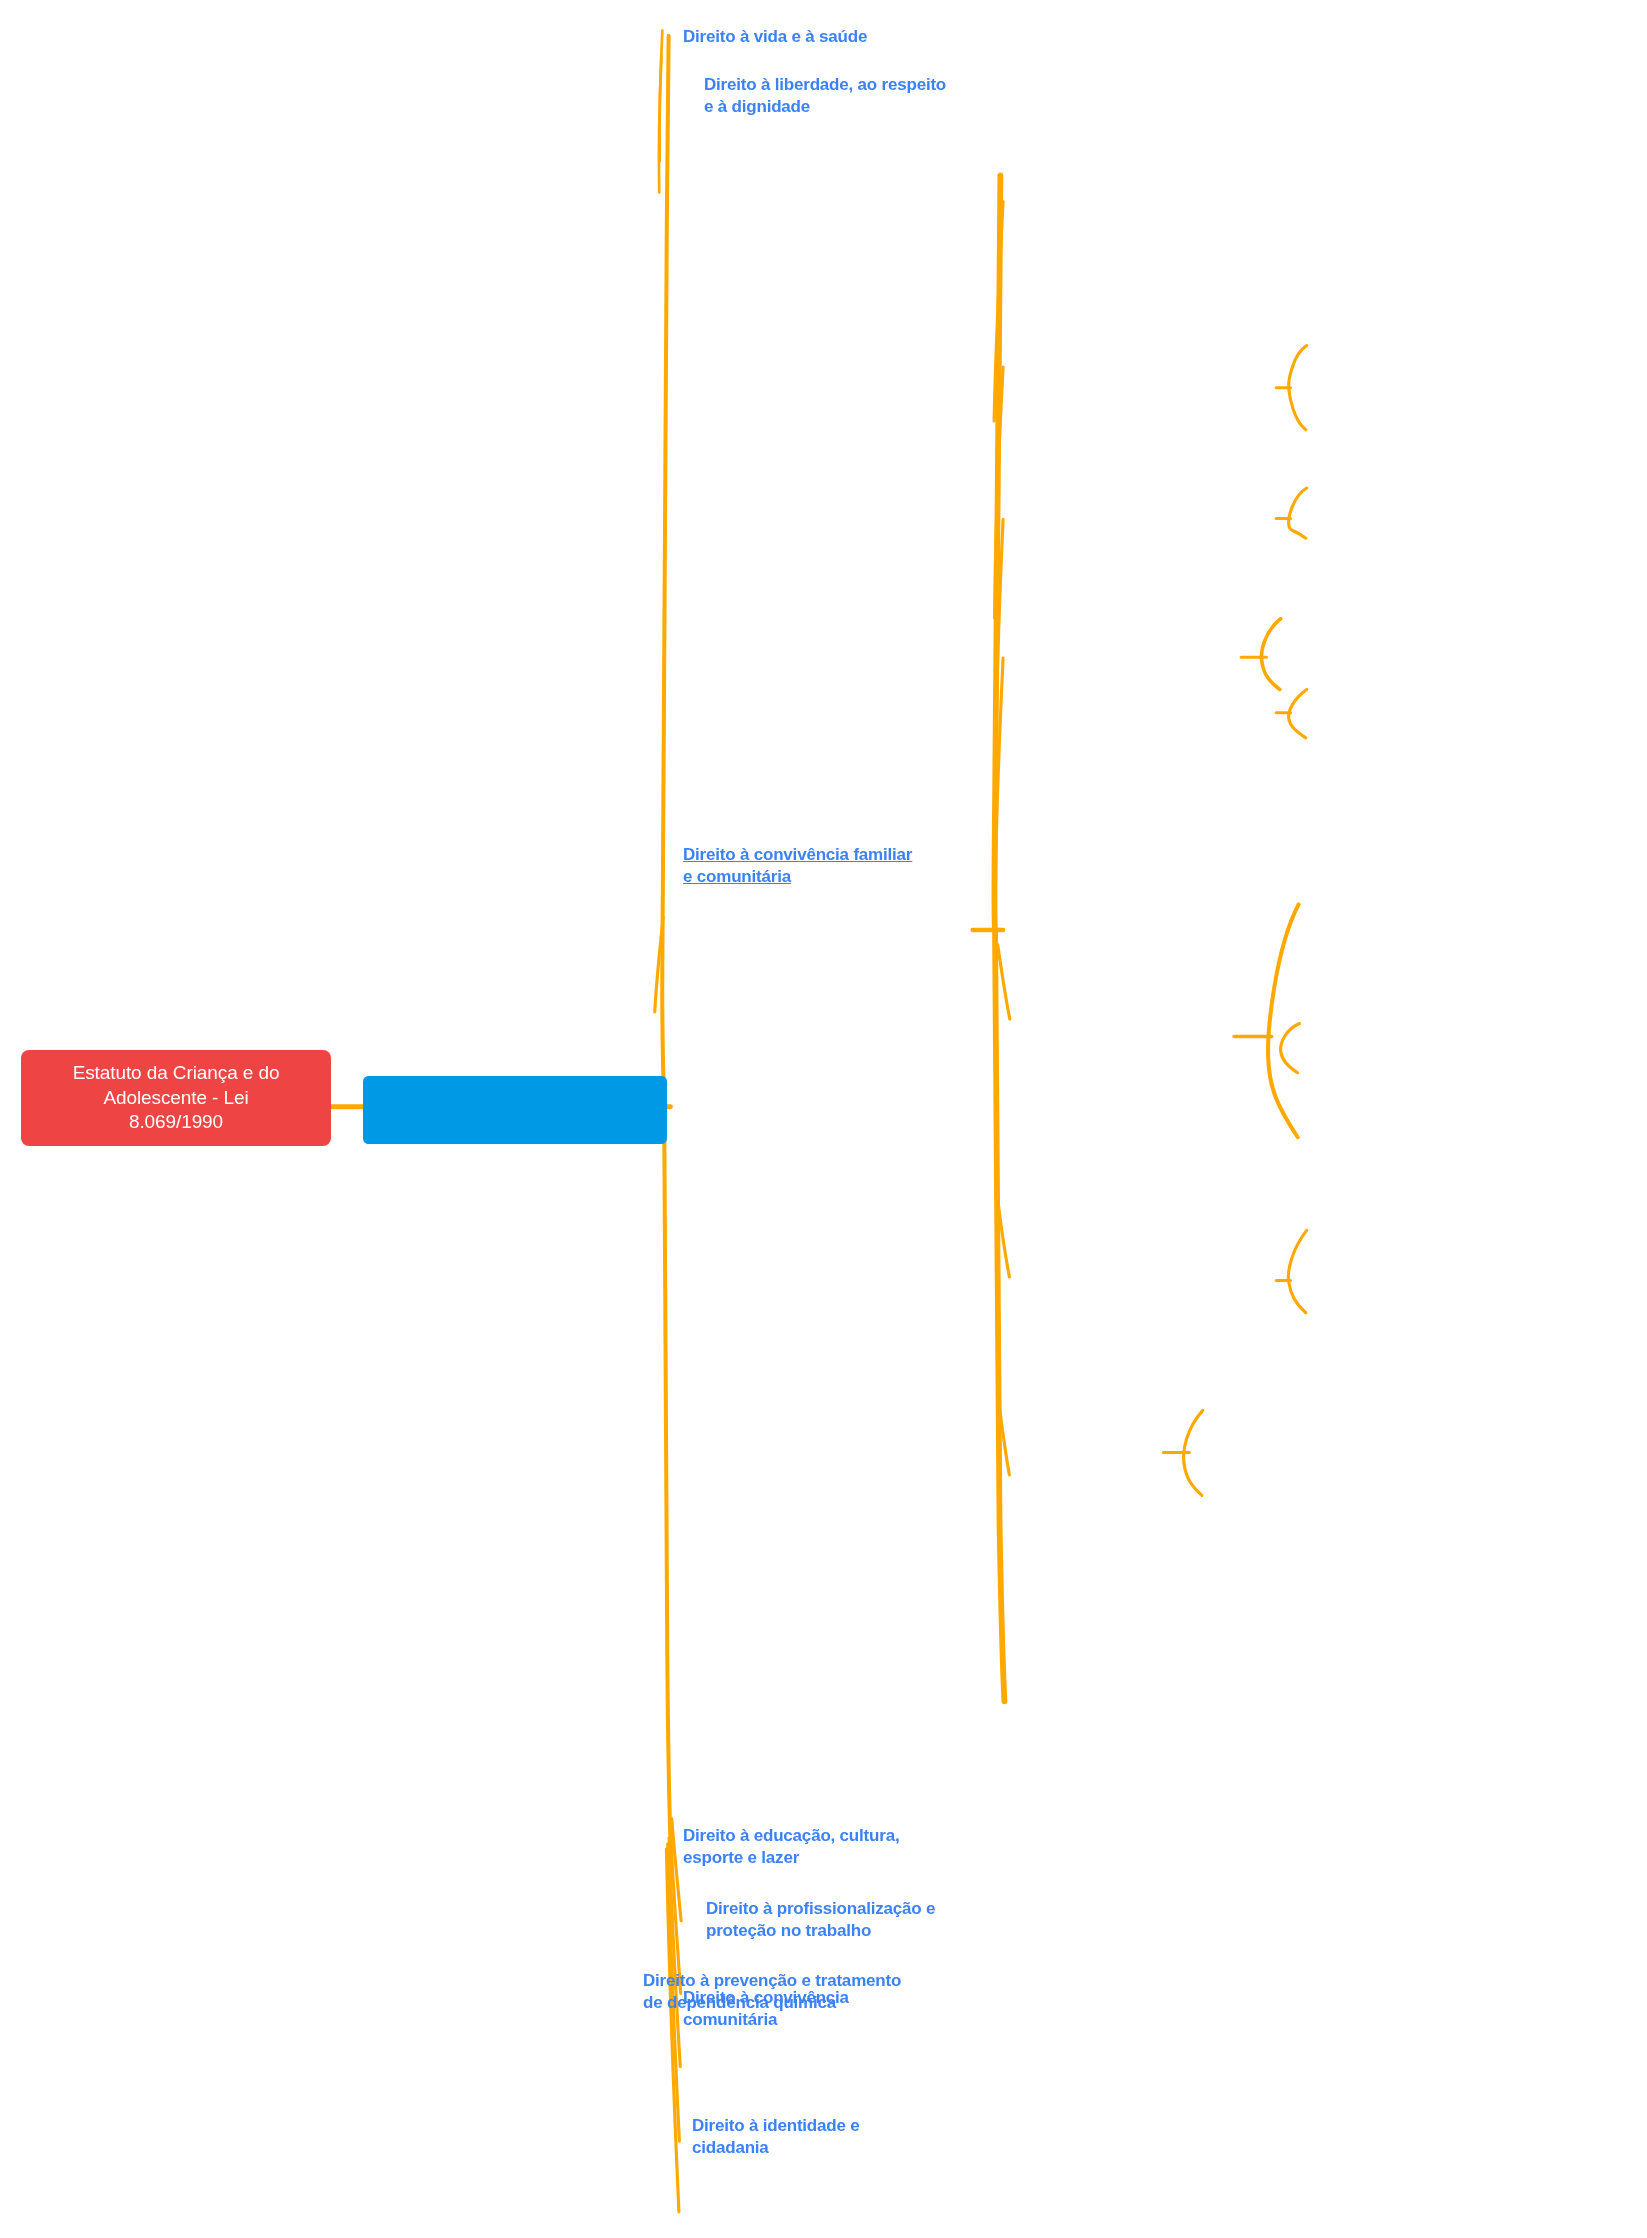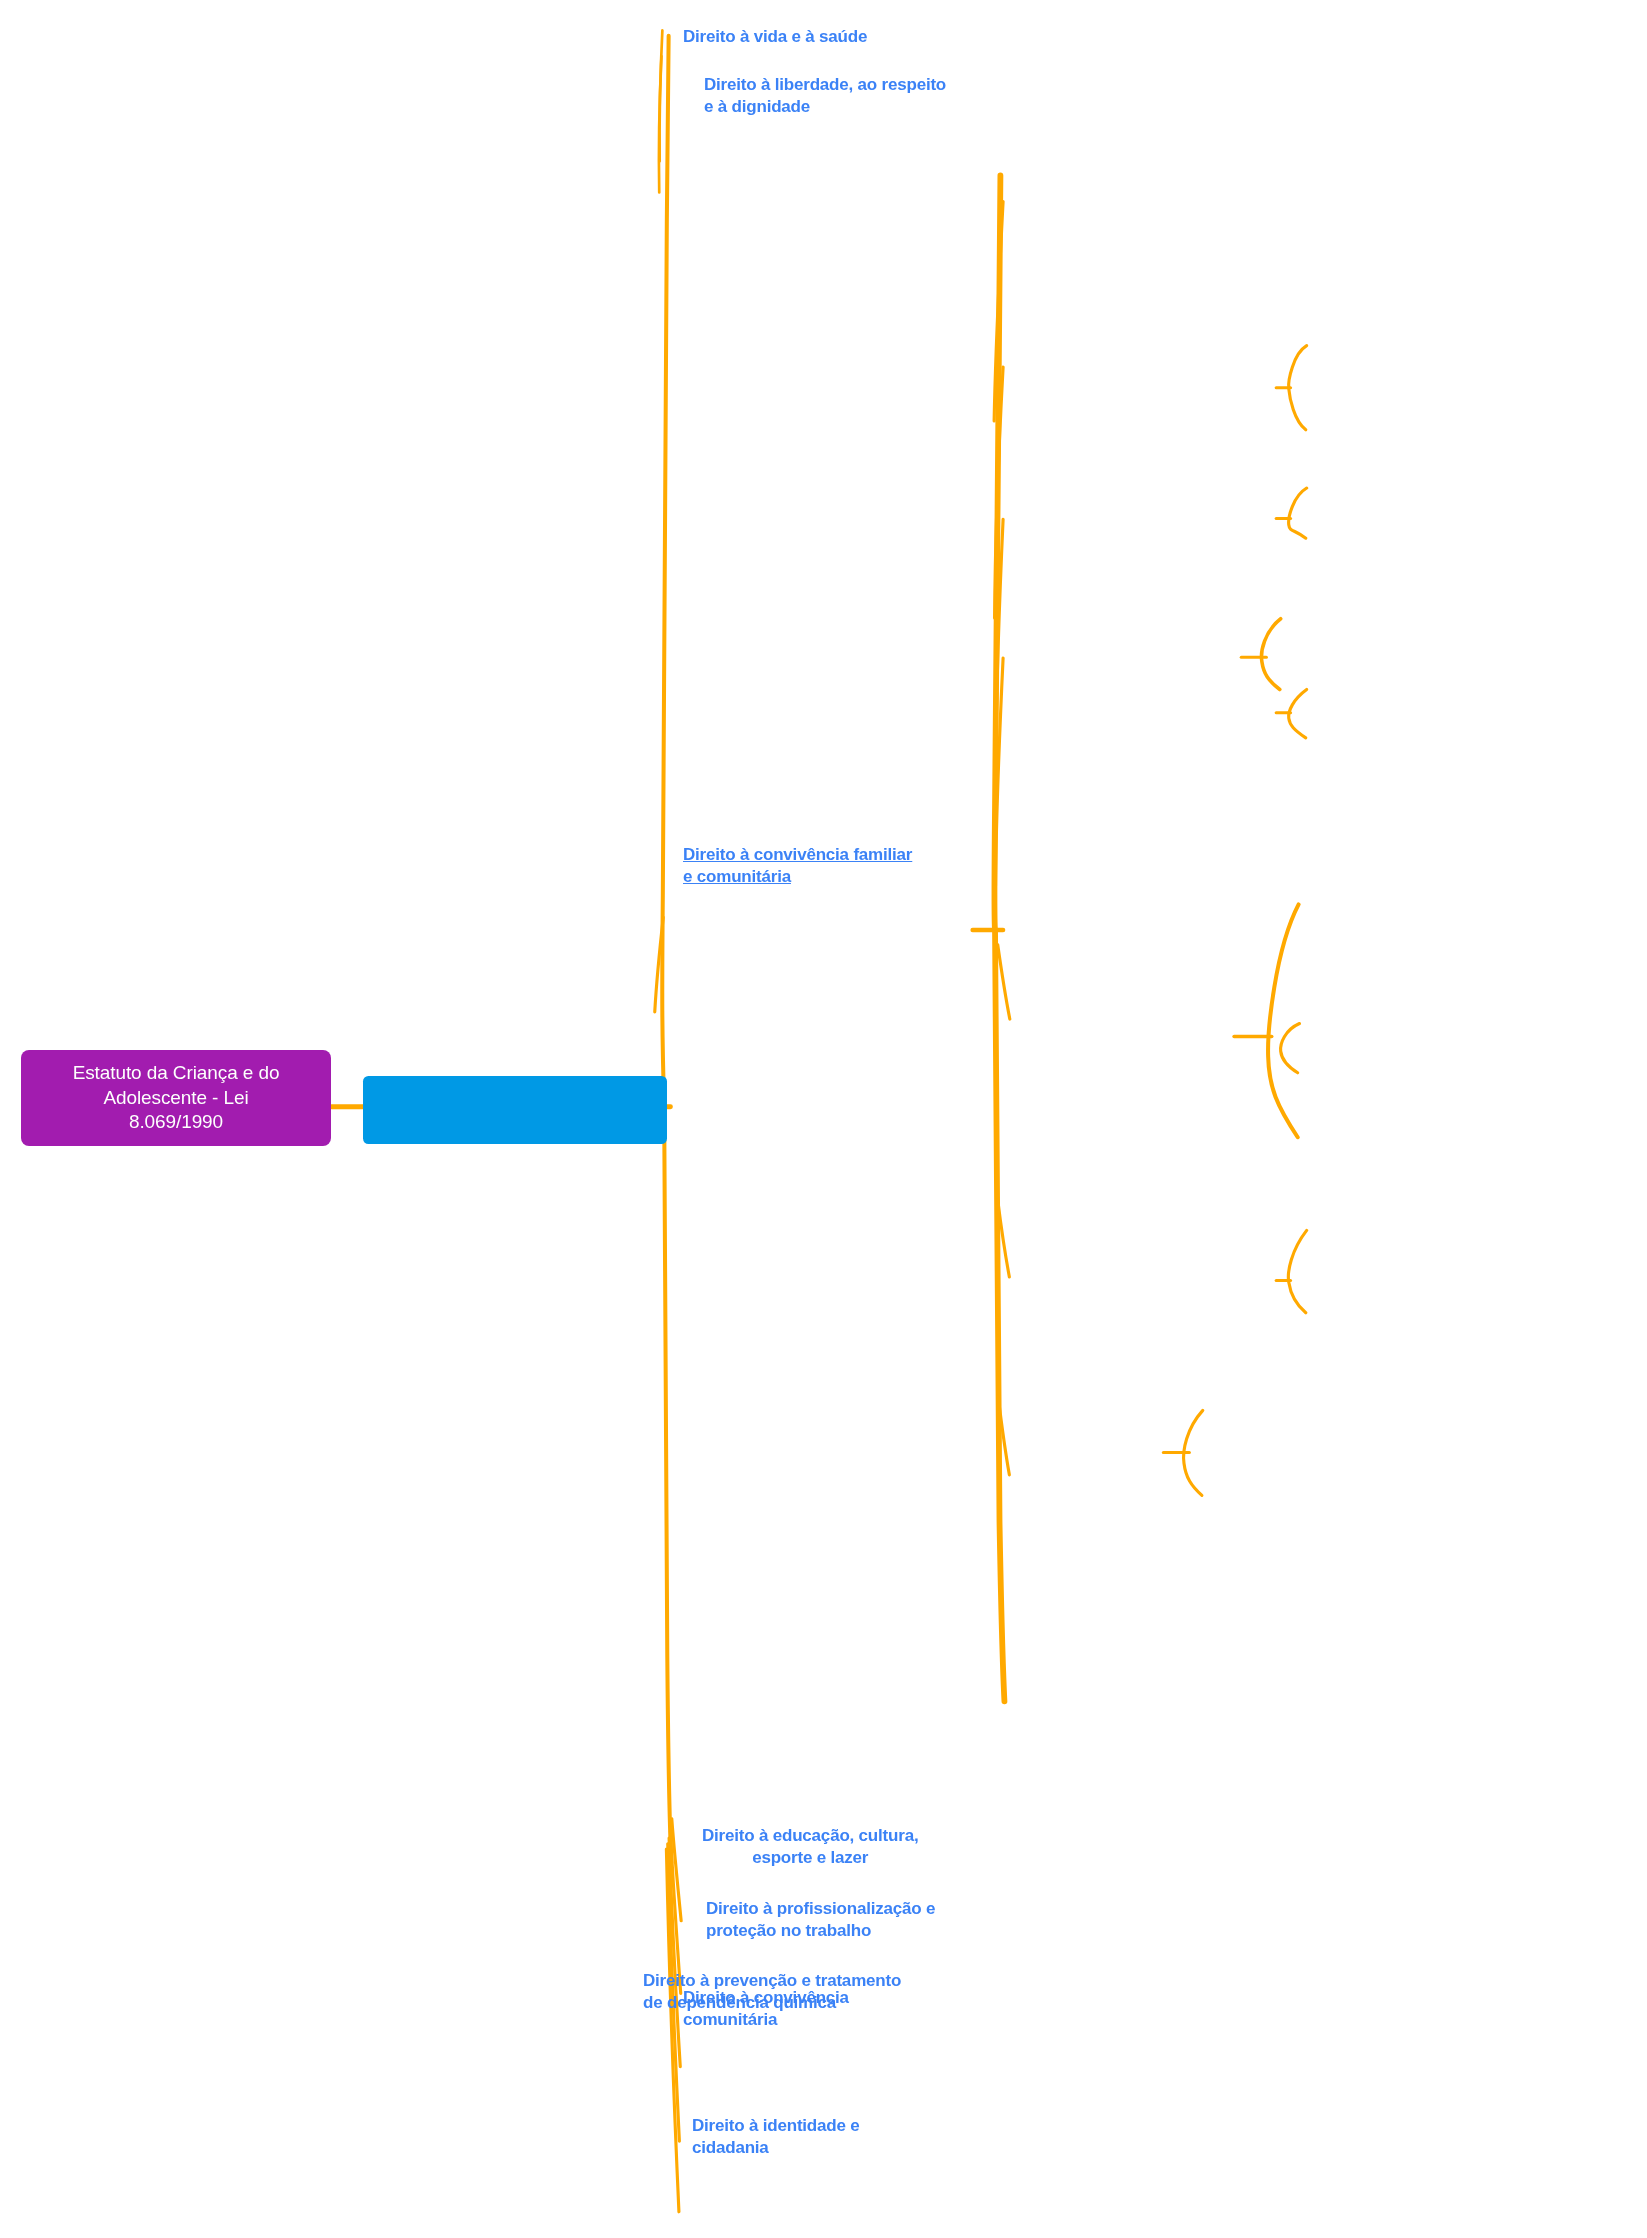--- a/index.html
+++ b/index.html
@@ -30,21 +30,21 @@
     pointer-events: none;
   }
 
   
   .root-node {
     position: absolute;
     left: 21px;
     top: 1050px;
     width: 310px;
     height: 96px;
-    background: #a21caf;
+    background: #ef4444;
     border-radius: 8px;
     display: flex;
     align-items: center;
     justify-content: center;
     box-sizing: border-box;
     padding: 2.7px 11.6px;
   }
   .root-node .root-label {
     color: #ffffff;
     font-size: 19px;
@@ -163,21 +163,21 @@
   <div class="branch-node-blue"></div>
 
   <div class="leaf" style="left: 683px; top: 25.5px;">Direito à vida e à saúde</div>
 
   <div class="leaf" style="left: 704px; top: 74px;">Direito à liberdade, ao respeito
 e à dignidade</div>
 
   <div class="leaf" style="left: 683px; top: 844px; text-decoration: underline;">Direito à convivência familiar
 e comunitária</div>
 
-  <div class="leaf" style="left: 702px; top: 1825px; text-align: center;">Direito à educação, cultura,
+  <div class="leaf" style="left: 683px; top: 1825px;">Direito à educação, cultura,
 esporte e lazer</div>
 
   <div class="leaf" style="left: 706px; top: 1898px;">Direito à profissionalização e
 proteção no trabalho</div>
 
   <div class="leaf" style="left: 643px; top: 1970px;">Direito à prevenção e tratamento
 de dependência química</div>
 
   <div class="leaf" style="left: 683px; top: 1987px;">Direito à convivência
 comunitária</div>

